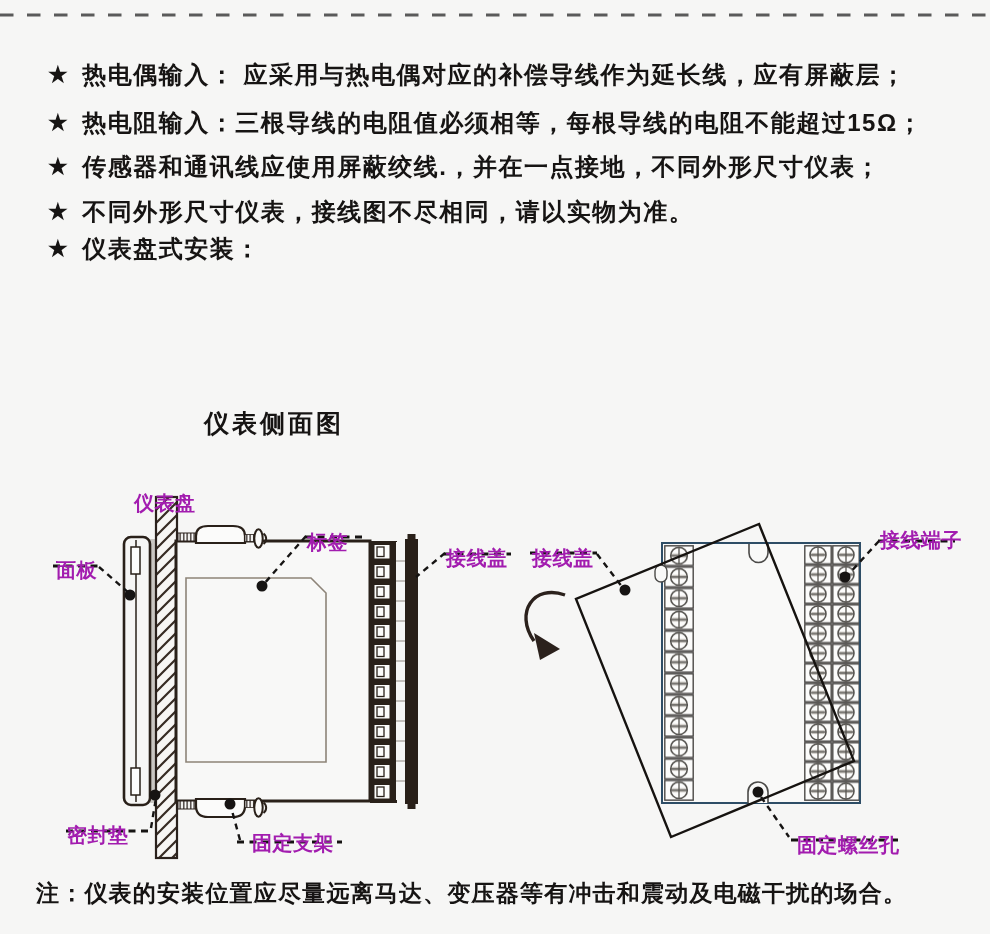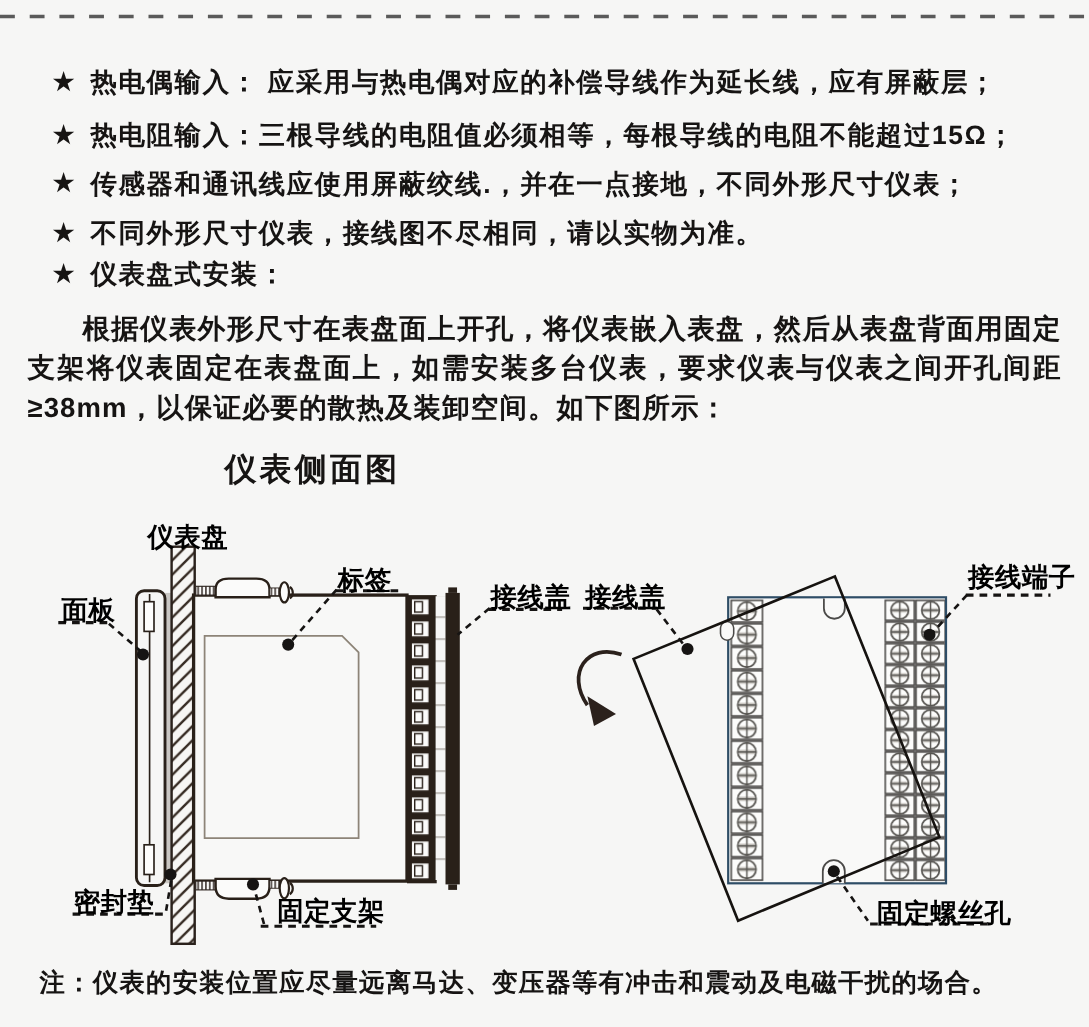--- a/index.html
+++ b/index.html
@@ -20,24 +20,24 @@
 
   .para {
     position:absolute; left:25px; top:281px; width:940px;
     font-weight:bold; font-size:25px; letter-spacing:1px; line-height:36px;
     text-indent:2em; text-align:justify;
   }
 
   .diagram-title {
     position:absolute; left:204px; top:407px;
     font-family:"Liberation Serif", serif;
-    font-weight:bold; font-size:29px; letter-spacing:3px; white-space:nowrap;
-  }
-
-  .lbl { position:absolute; font-weight:bold; font-size:24px; letter-spacing:0.5px; white-space:nowrap; color:#000000; }
+    font-weight:bold; font-size:25px; letter-spacing:3px; white-space:nowrap;
+  }
+
+  .lbl { position:absolute; font-weight:bold; font-size:20px; letter-spacing:0.5px; white-space:nowrap; color:#a21caf;margin-top:18px; }
   .lbl-panel-board   { left:134px; top:472px; }
   .lbl-front-panel   { left:56px;  top:539px;font-family:Liberation Serif, serif; }
   .lbl-sticker       { left:307px; top:511px; }
   .lbl-cover-left    { left:446px; top:527px; }
   .lbl-seal          { left:67px;  top:804px; }
   .lbl-bracket       { left:252px; top:812px; }
   .lbl-cover-right   { left:532px; top:527px; }
   .lbl-terminals     { left:880px; top:509px; }
   .lbl-screw-hole    { left:797px; top:814px; }
 
@@ -199,21 +199,20 @@
   <div class="bullet b2">
     <span class="star">★</span><span>传感器和通讯线应使用屏蔽绞线.，并在一点接地，不同外形尺寸仪表；</span>
   </div>
   <div class="bullet b3">
     <span class="star">★</span><span>不同外形尺寸仪表，接线图不尽相同，请以实物为准。</span>
   </div>
   <div class="bullet b4">
     <span class="star">★</span><span>仪表盘式安装：</span>
   </div>
 
-  <div class="para">根据仪表外形尺寸在表盘面上开孔，将仪表嵌入表盘，然后从表盘背面用固定支架将仪表固定在表盘面上，如需安装多台仪表，要求仪表与仪表之间开孔间距≥38mm，以保证必要的散热及装卸空间。如下图所示：</div>
 
   <div class="diagram-title">仪表侧面图</div>
 
   <div class="lbl lbl-panel-board">仪表盘</div>
   <div class="lbl lbl-front-panel">面板</div>
   <div class="lbl lbl-sticker">标签</div>
   <div class="lbl lbl-cover-left">接线盖</div>
   <div class="lbl lbl-seal">密封垫</div>
   <div class="lbl lbl-bracket">固定支架</div>
 

